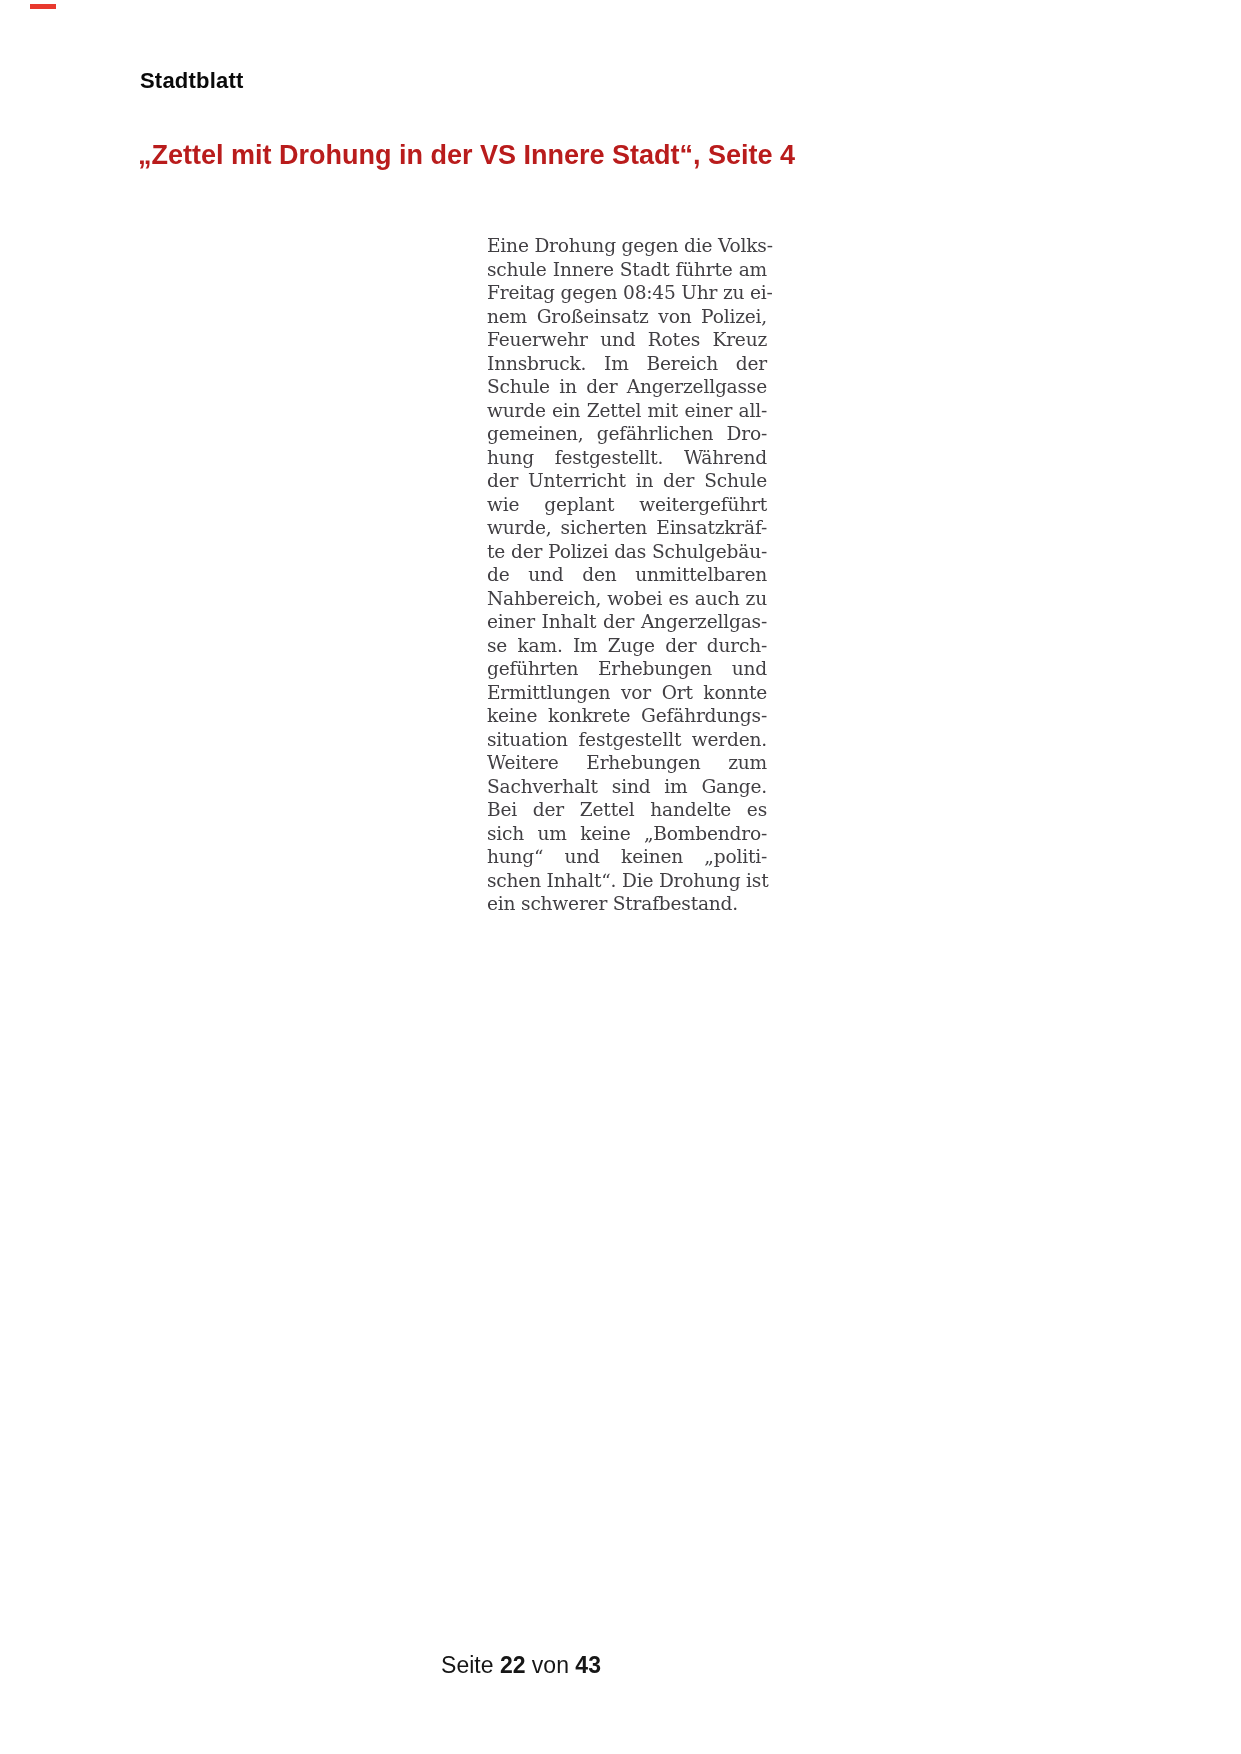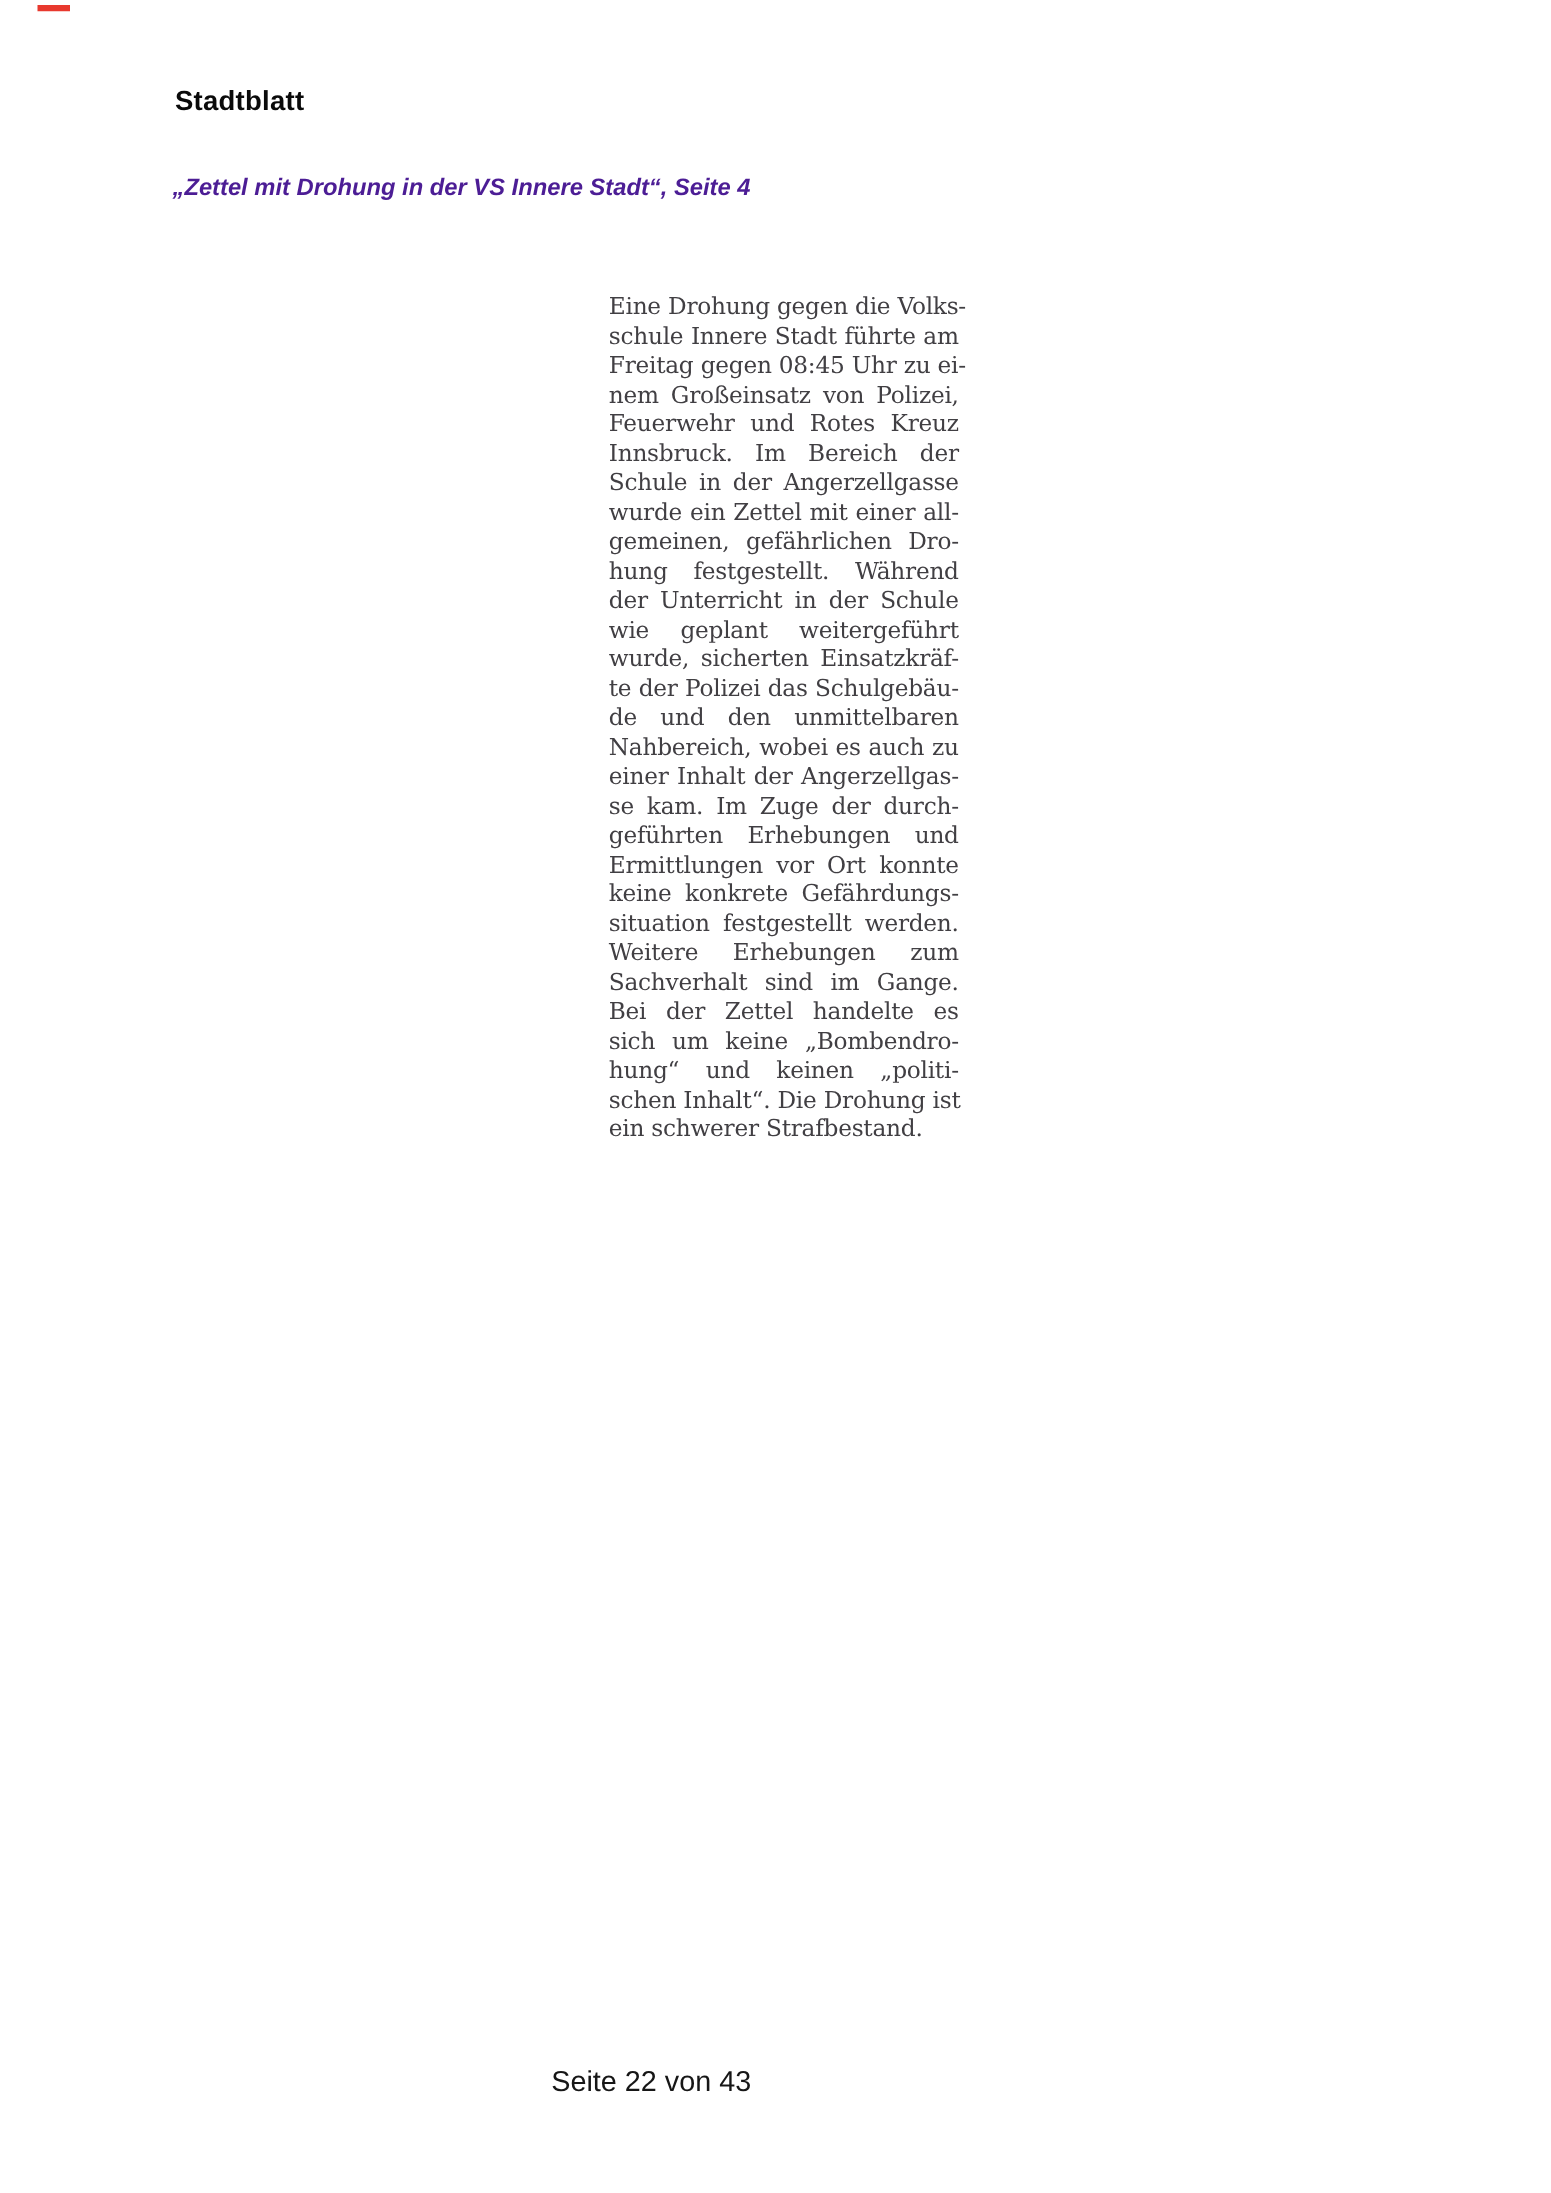--- a/index.html
+++ b/index.html
@@ -25,25 +25,24 @@
     top: 68px;
     font-size: 22px;
     font-weight: bold;
     color: #0a0a0a;
     letter-spacing: 0.2px;
   }
   .doc-title {
     position: absolute;
     left: 138px;
     top: 140px;
-    font-size: 19px;
+    font-size: 27px;
     font-weight: bold;
-    color: #4c1d95;
+    color: #b91c1c;
     white-space: nowrap;
-    font-style: italic;
   }
   .clipping {
     position: absolute;
     left: 487px;
     top: 234px;
     width: 280px;
   }
   .headline {
     margin: 0;
     font-family: "DejaVu Serif", serif;
@@ -72,21 +71,21 @@
   }
   .footer {
     position: absolute;
     left: 0;
     right: 0;
     top: 1652px;
     text-align: center;
     font-size: 23px;
     color: #161616;
   }
-  .footer .bold { font-weight: normal; }
+  .footer .bold { font-weight: bold; }
 </style>
 </head>
 <body>
 
 <div class="page">
 
   <div class="corner-mark"></div>
 
   <div class="brand">Stadtblatt</div>
 

